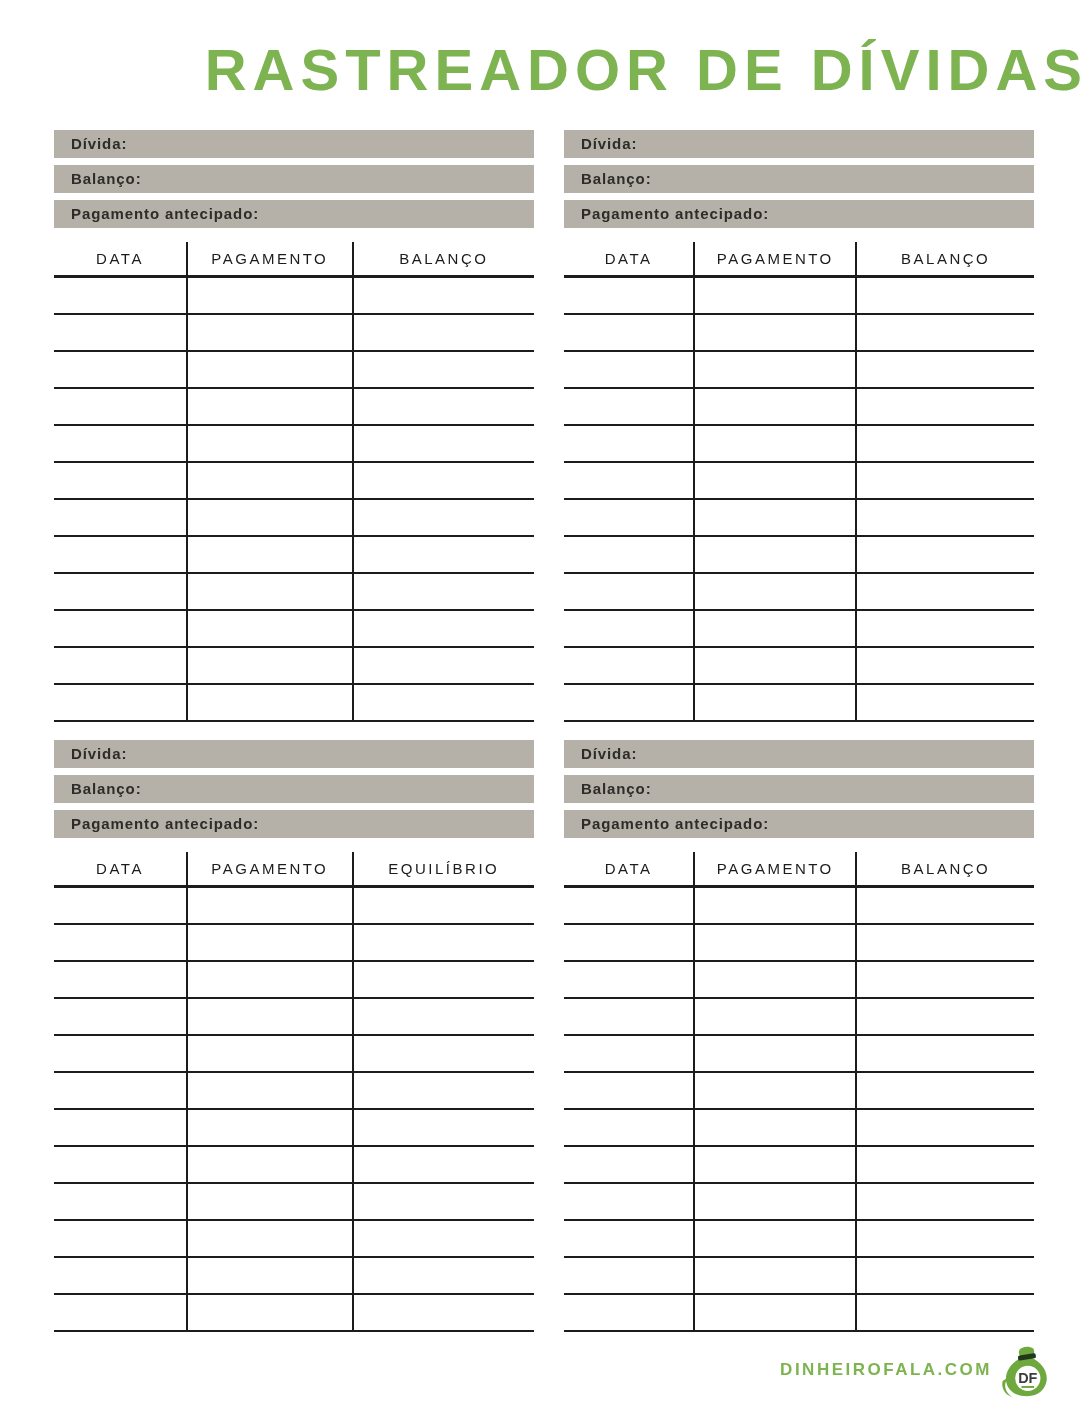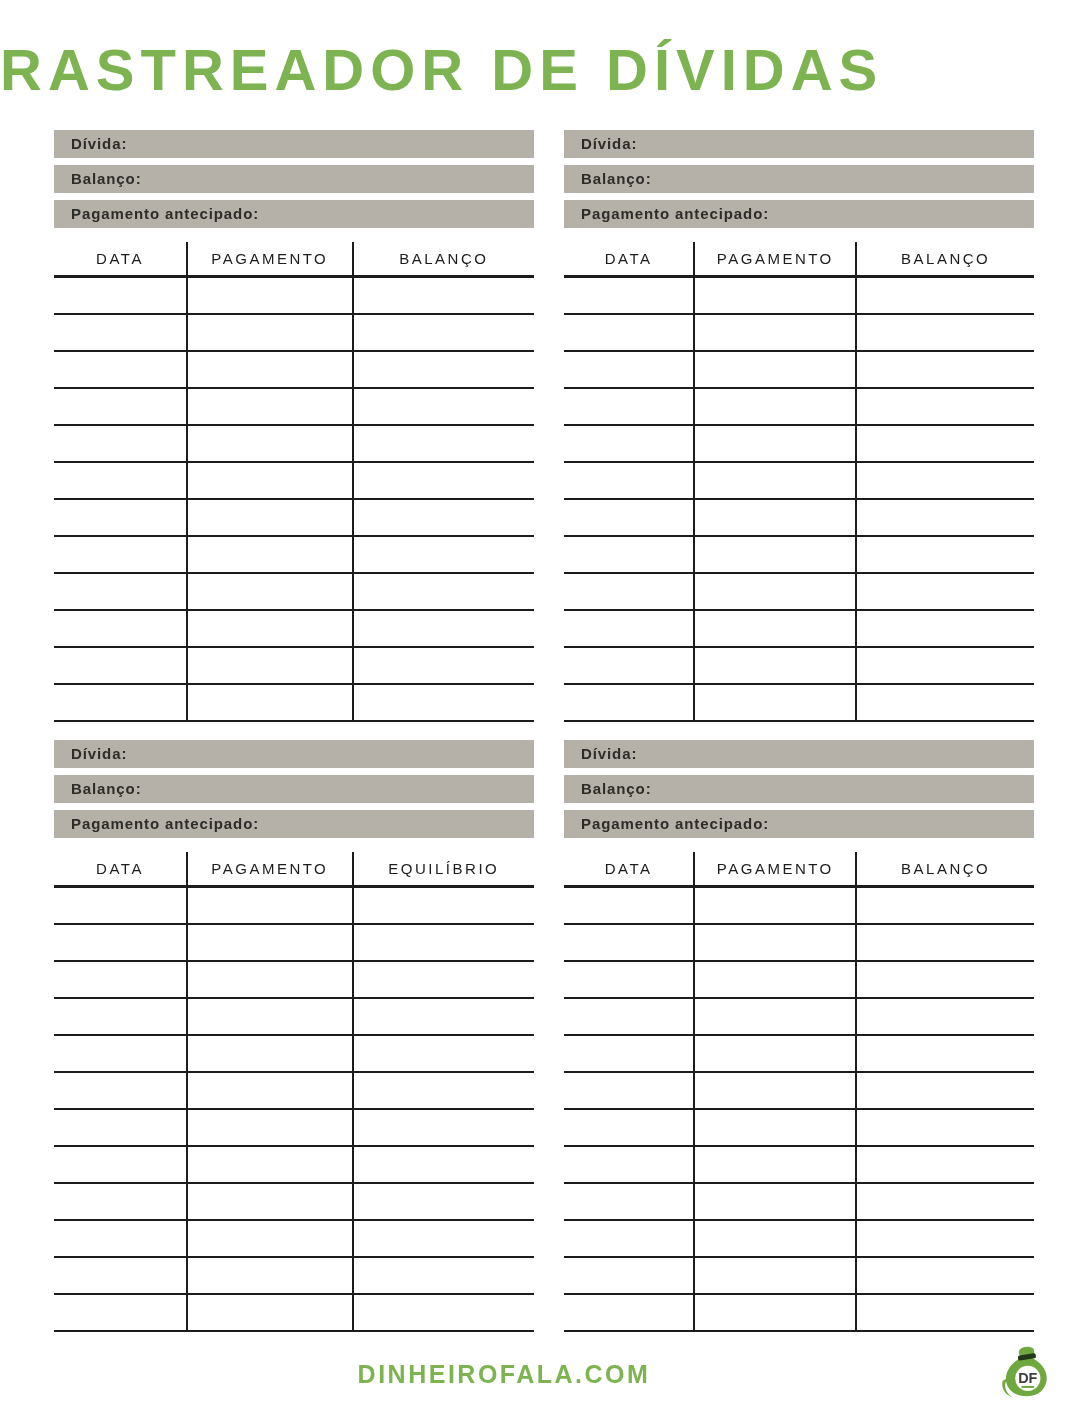--- a/index.html
+++ b/index.html
@@ -8,21 +8,21 @@
     --line:#1c1c1c;
     --label_text:#2e2c29;
   }
   html,body{margin:0;padding:0;}
   body{
     width:1088px;height:1408px;background:#ffffff;overflow:hidden;
     font-family:"Liberation Sans", sans-serif;
   }
   .page-title{
     margin:38px 0 0 0;
-    text-align:left;
+    text-align:right;
     font-size:58px;
     line-height:1.1;
     font-weight:700;
     letter-spacing:6px;
     color:var(--green);
     white-space:nowrap;
   }
   .content{width:980px;margin:28px auto 0 auto;}
   .grid{
     display:grid;
@@ -55,23 +55,23 @@
   .c0{width:27.5%;}
   .c1{width:34.5%;border-left:2px solid var(--line);}
   .c2{width:38%;border-left:2px solid var(--line);text-align:right;}
   .trow{
     display:flex;height:37px;box-sizing:border-box;
     border-bottom:2px solid var(--line);
   }
   .tcell{height:100%;box-sizing:border-box;}
   .footer{position:relative;width:1088px;height:58px;margin-top:12px;}
   .site{
-    position:absolute;left:0;right:80px;top:16px;
-    text-align:center;
-    font-size:25px;font-weight:700;letter-spacing:2.5px;
+    position:absolute;left:0;right:96px;top:16px;
+    text-align:right;
+    font-size:17px;font-weight:700;letter-spacing:2.5px;
     color:var(--green);
   }
   .logo{position:absolute;right:35px;top:0;width:54px;height:56px;}
 </style>
 </head>
 <body>
 
 <h1 class="page-title">RASTREADOR DE DÍVIDAS</h1>
 
 <div class="content">

